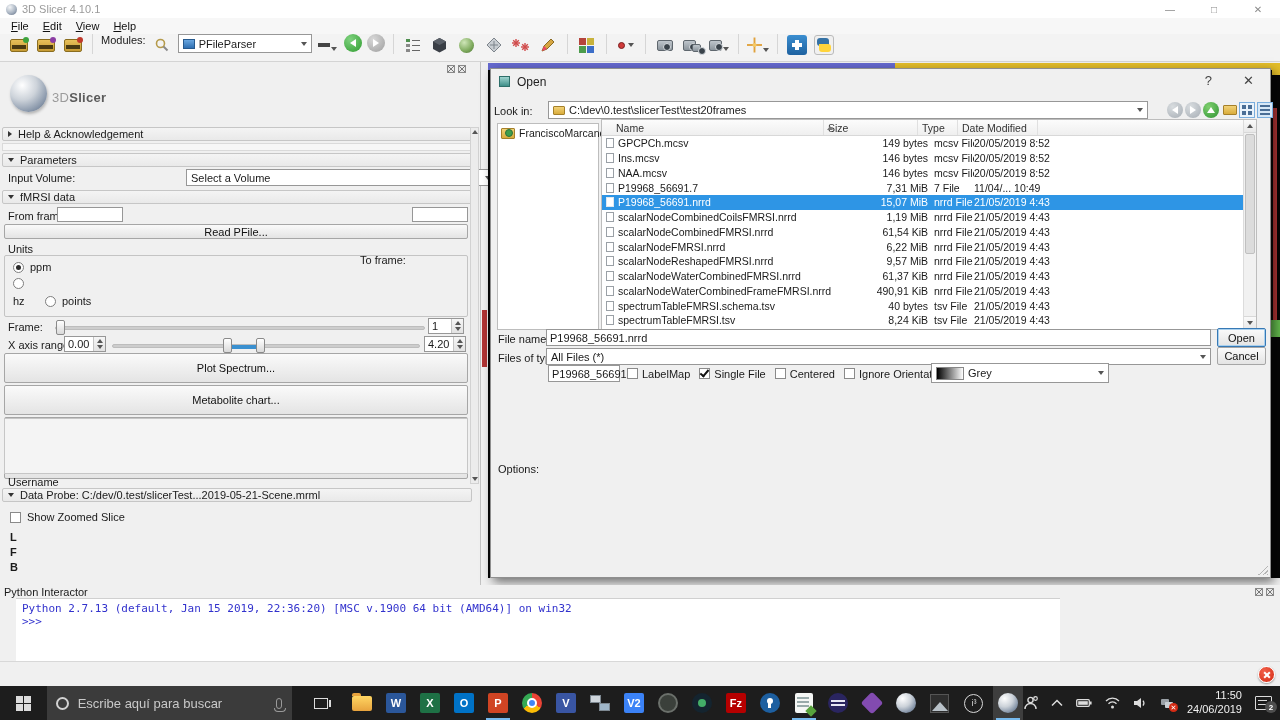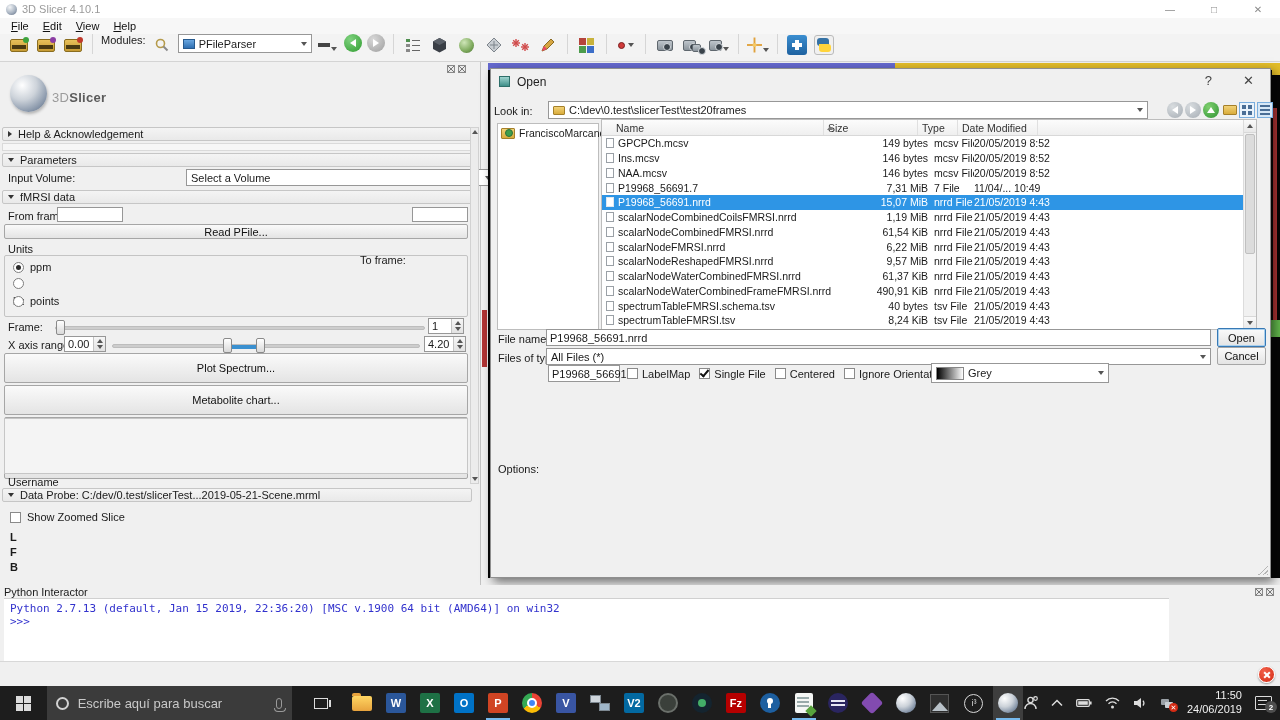--- a/index.html
+++ b/index.html
@@ -110,21 +110,21 @@
   .cklbl { display:flex; align-items:center; gap:4px; }
   #grey-combo { left:440px; top:294px; width:178px; height:20px; }
   #grey-swatch { width:28px; height:13px; background:linear-gradient(90deg,#000,#fff); border:1px solid #888; flex:none; }
   #options-label { left:7px; top:394px; }
   #dlg-grip { right:2px; bottom:2px; width:10px; height:10px; background:
       linear-gradient(135deg,transparent 50%,#b5b5b5 50% 58%,transparent 58% 72%,#b5b5b5 72% 80%,transparent 80% 93%,#b5b5b5 93%); }
 
   
   #py-header { position:absolute; left:0; top:585px; width:1280px; height:13px; background:#f0f0f0; display:flex; align-items:center; padding-left:4px; }
   #py-header .icons { margin-left:auto; margin-right:6px; display:flex; gap:3px; }
-  #py-console { position:absolute; left:4px; top:598px; width:1165px; height:63px; background:#fff; border-top:1px solid #d0d0d0; font-family:"DejaVu Sans Mono",monospace; font-size:11px; color:#3232cd; padding:3px 6px; }
+  #py-console { position:absolute; left:16px; top:598px; width:1044px; height:63px; background:#fff; border-top:1px solid #d0d0d0; font-family:"DejaVu Sans Mono",monospace; font-size:11px; color:#3232cd; padding:3px 6px; }
   #statusbar { position:absolute; left:0; top:661px; width:1280px; height:25px; background:#f0f0f0; border-top:1px solid #d8d8d8; }
   #err-btn { position:absolute; right:5px; top:4px; width:17px; height:17px; border-radius:50%; background:radial-gradient(circle at 35% 30%,#f1604a,#d42b14); border:1px solid #fff; box-shadow:0 1px 2px rgba(0,0,0,.4); }
   #err-btn::before, #err-btn::after { content:""; position:absolute; left:3.5px; top:7px; width:8px; height:2px; background:#fff; }
   #err-btn::before { transform:rotate(45deg); } #err-btn::after { transform:rotate(-45deg); }
 
   
   #taskbar { position:absolute; left:0; top:686px; width:1280px; height:34px; background:#1d1d1d; display:flex; align-items:stretch; color:#e6e6e6; }
   #start-btn { width:48px; display:flex; align-items:center; justify-content:center; }
   #win-logo { width:15px; height:15px; display:grid; grid-template-columns:7px 7px; grid-template-rows:7px 7px; gap:1px; }
   #win-logo span { background:#dcdcdc; }
@@ -371,21 +371,21 @@
   <span class="panel-label" style="left:8px;top:181px;">Units</span>
   <div class="abs" id="units-group" style="left:4px;top:193px;width:464px;height:62px;border:1px solid #c4c4c4;border-radius:2px;">
       <div style="position: absolute; left: 8px; top: 5px; display: flex; align-items: center; gap: 6px;">
         <span class="radio sel"></span>
         <span>ppm</span>
       </div>
       <div style="position: absolute; left: 8px; top: 22px; display: flex; align-items: center; gap: 6px; flex-direction: column;">
         <span class="radio"></span>
         <span>hz</span>
       </div>
-      <div style="position: absolute; left: 8px; top: 39px; display: flex; align-items: center; gap: 6px;">
+      <div style="position: absolute; left: 8px; top: 39px; display: flex; align-items: center; gap: 6px; padding-left: 32px;">
         <span class="radio"></span>
         <span>points</span>
       </div>
     </div>
 
   <span class="panel-label" style="left:8px;top:259px;">Frame:</span>
   <div class="slider-track" style="left:55px;top:264px;width:370px;">
     <span class="slider-handle" style="left:0px;"></span>
   </div>
   <div class="spin abs" style="left:428px;top:256px;width:36px;height:16px;">
@@ -721,21 +721,21 @@
       <div class="tb-app">
         <span class="ic-letter" style="background: rgb(57, 85, 163);">V</span>
       </div>
       <div class="tb-app">
         <span class="ic-rdp">
           <i></i>
           <b></b>
         </span>
       </div>
       <div class="tb-app">
-        <span class="ic-letter" style="background: #0369a1;">V2</span>
+        <span class="ic-letter" style="background: #3b82f6;">V2</span>
       </div>
       <div class="tb-app">
         <span class="ic-badge"></span>
       </div>
       <div class="tb-app">
         <span class="ic-round">
           <i></i>
         </span>
       </div>
       <div class="tb-app">

